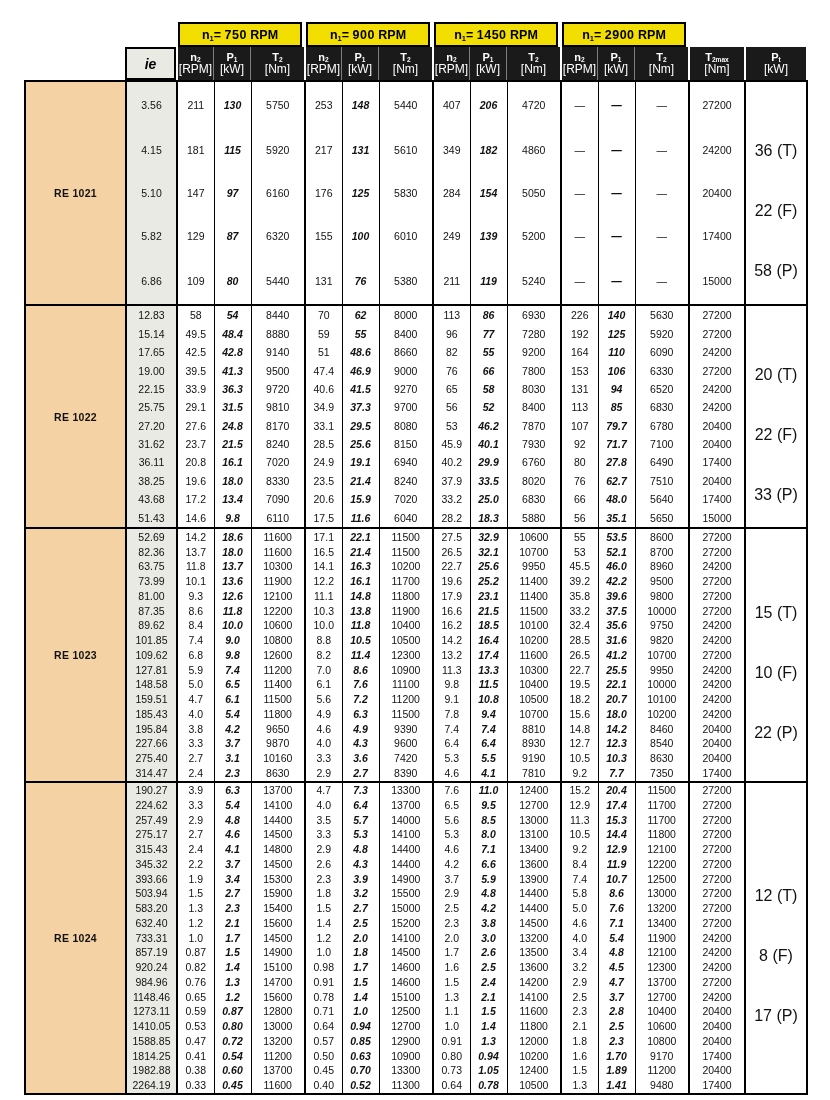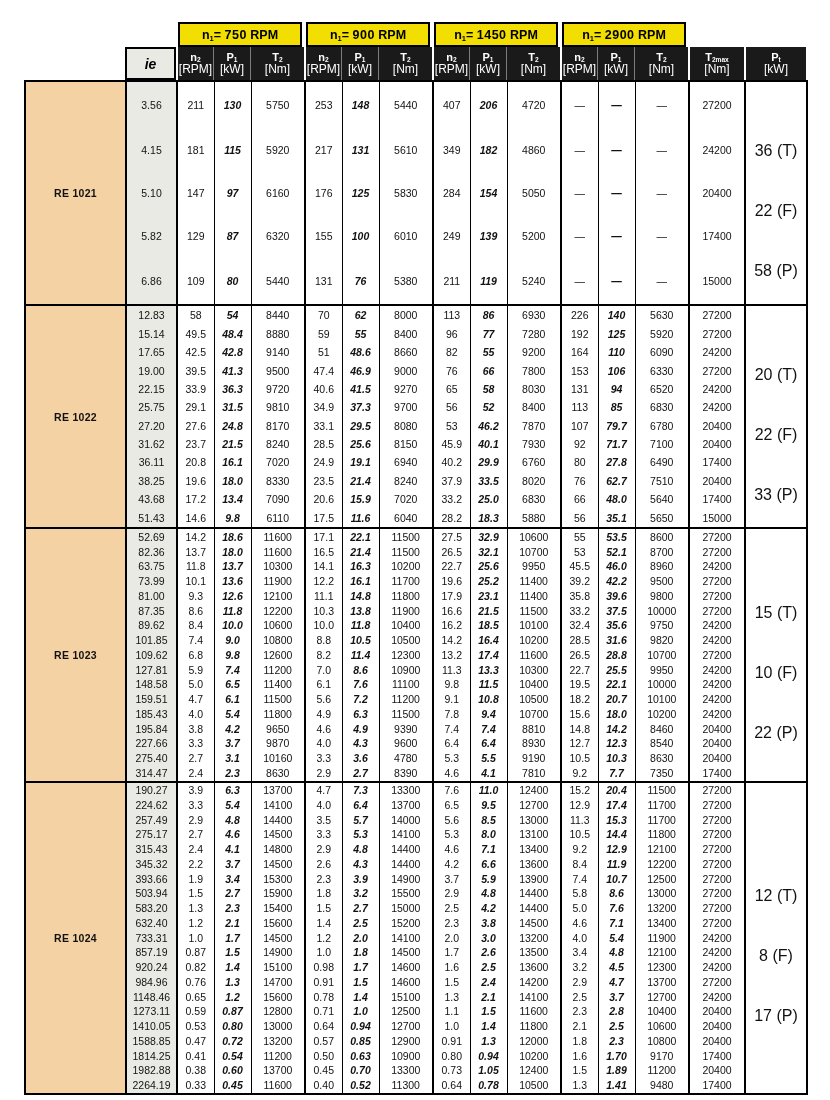--- a/index.html
+++ b/index.html
@@ -567,21 +567,21 @@
           <td class="n2 v-thick">6.8</td>
           <td class="p1 v-thin">9.8</td>
           <td class="t2 v-thin">12600</td>
           <td class="n2 v-thick">8.2</td>
           <td class="p1 v-thin">11.4</td>
           <td class="t2 v-thin">12300</td>
           <td class="n2 v-thick">13.2</td>
           <td class="p1 v-thin">17.4</td>
           <td class="t2 v-thin">11600</td>
           <td class="n2 v-thick">26.5</td>
-          <td class="p1 v-thin">28.8</td>
+          <td class="p1 v-thin">41.2</td>
           <td class="t2 v-thin">10700</td>
           <td class="t2max">27200</td>
         </tr>
         <tr>
           <td class="ie">127.81</td>
           <td class="n2 v-thick">5.9</td>
           <td class="p1 v-thin">7.4</td>
           <td class="t2 v-thin">11200</td>
           <td class="n2 v-thick">7.0</td>
           <td class="p1 v-thin">8.6</td>
@@ -674,21 +674,21 @@
           <td class="t2 v-thin">8540</td>
           <td class="t2max">20400</td>
         </tr>
         <tr>
           <td class="ie">275.40</td>
           <td class="n2 v-thick">2.7</td>
           <td class="p1 v-thin">3.1</td>
           <td class="t2 v-thin">10160</td>
           <td class="n2 v-thick">3.3</td>
           <td class="p1 v-thin">3.6</td>
-          <td class="t2 v-thin">4780</td>
+          <td class="t2 v-thin">7420</td>
           <td class="n2 v-thick">5.3</td>
           <td class="p1 v-thin">5.5</td>
           <td class="t2 v-thin">9190</td>
           <td class="n2 v-thick">10.5</td>
           <td class="p1 v-thin">10.3</td>
           <td class="t2 v-thin">8630</td>
           <td class="t2max">20400</td>
         </tr>
         <tr>
           <td class="ie">314.47</td>

